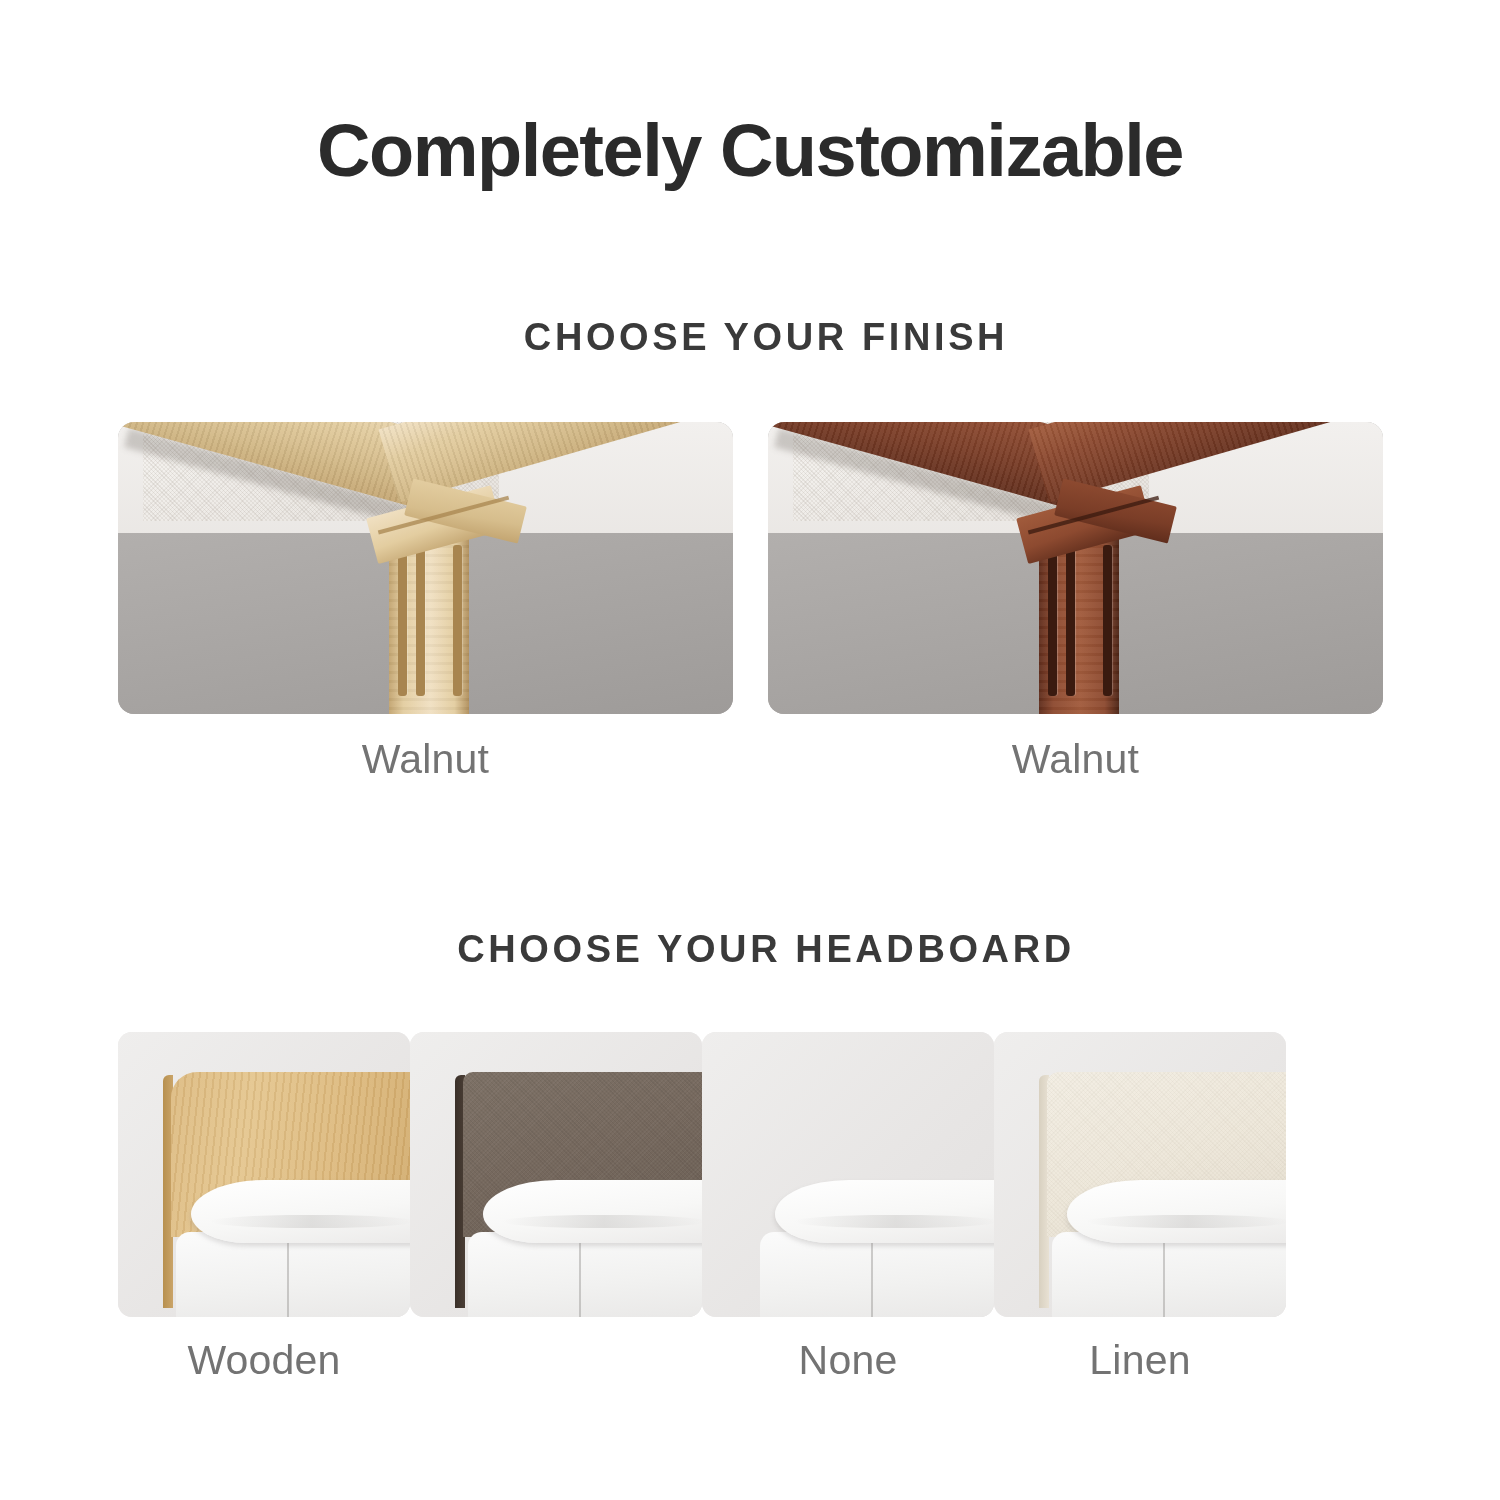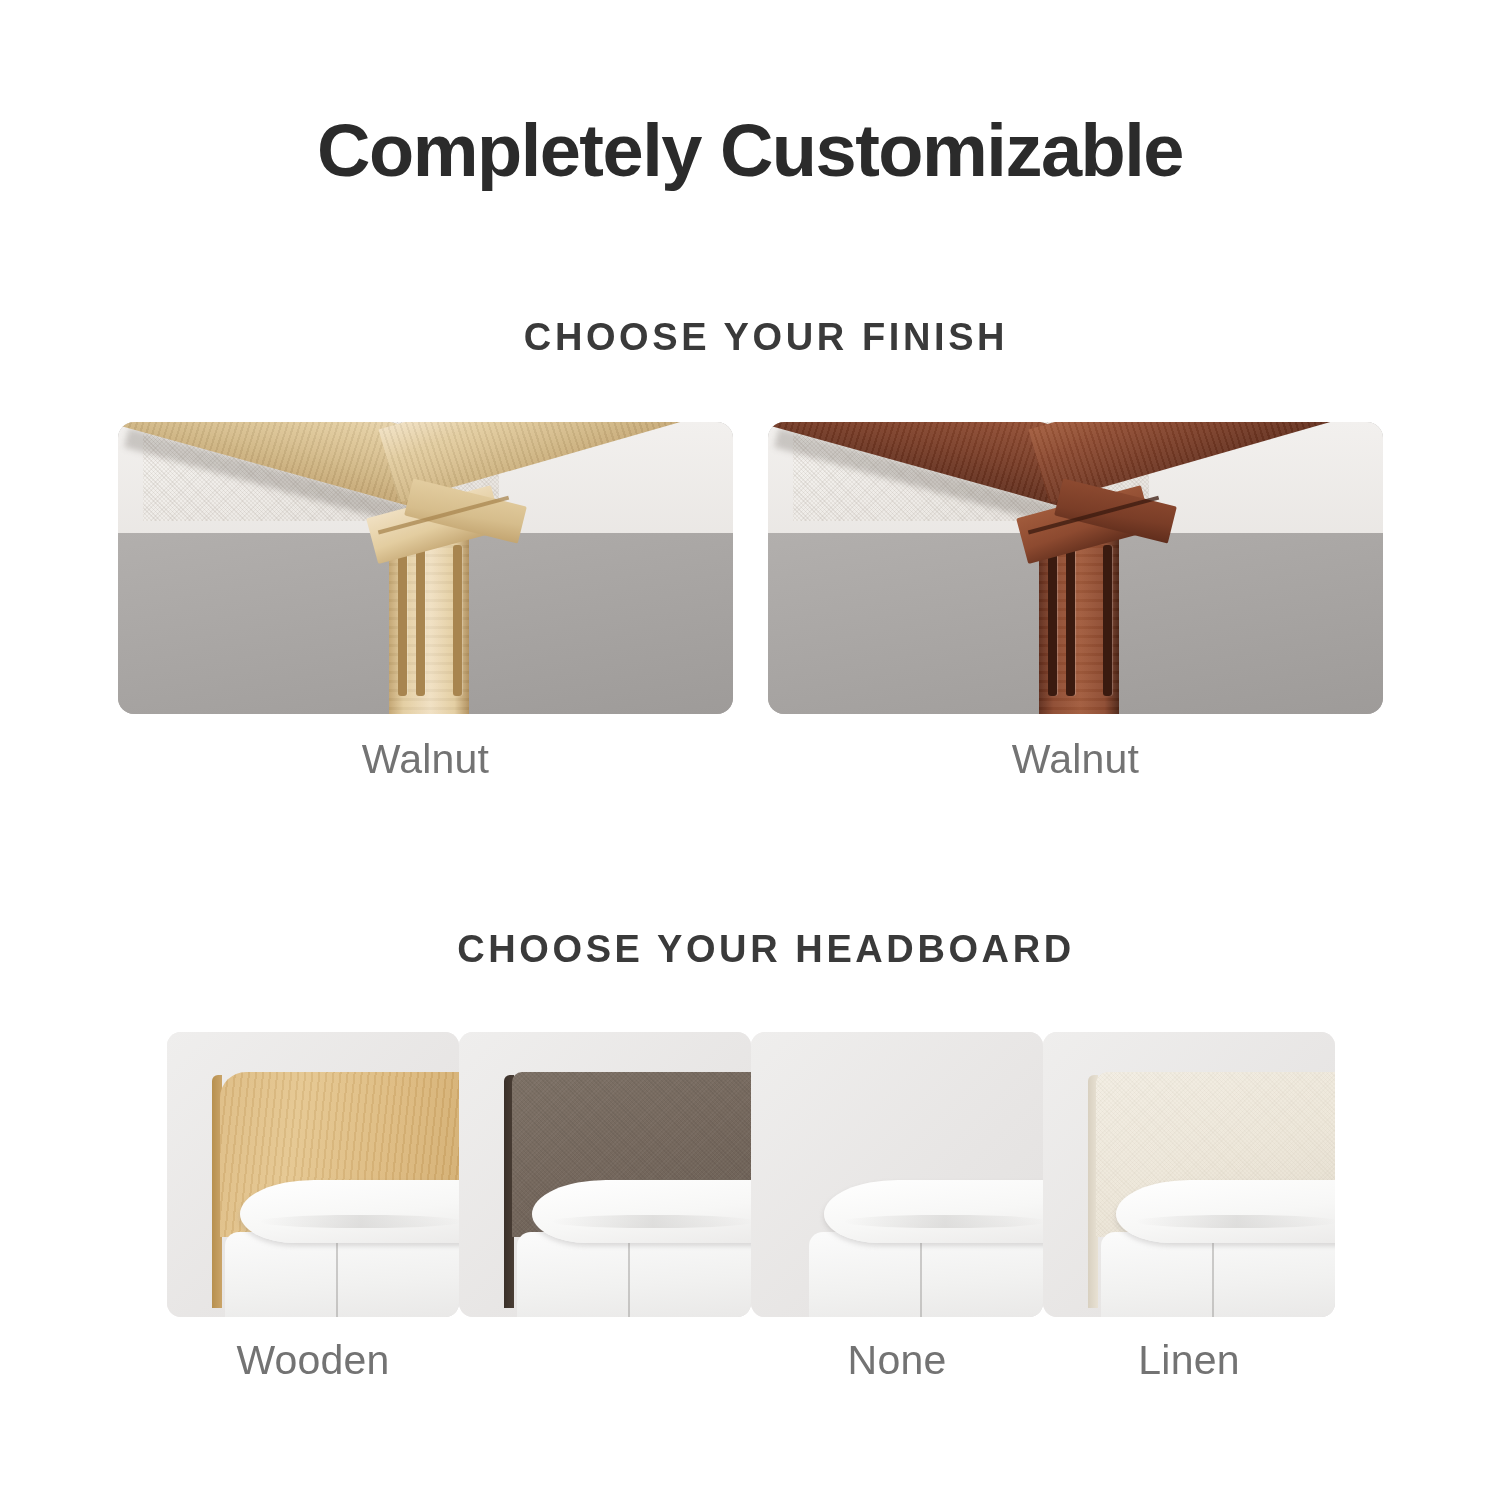--- a/index.html
+++ b/index.html
@@ -78,21 +78,21 @@
     letter-spacing: 0.2px;
   }
 
   
   .headboard-row {
     position: absolute;
     top: 1032px;
     left: 118px;
     width: 1266px;
     display: flex;
-    justify-content: center;
+    justify-content: flex-start;
   }
   .headboard-item { width: 292px; }
 
   .headboard-photo {
     position: relative;
     width: 292px;
     height: 285px;
     border-radius: 14px;
     overflow: hidden;
     background: #eceaea;

